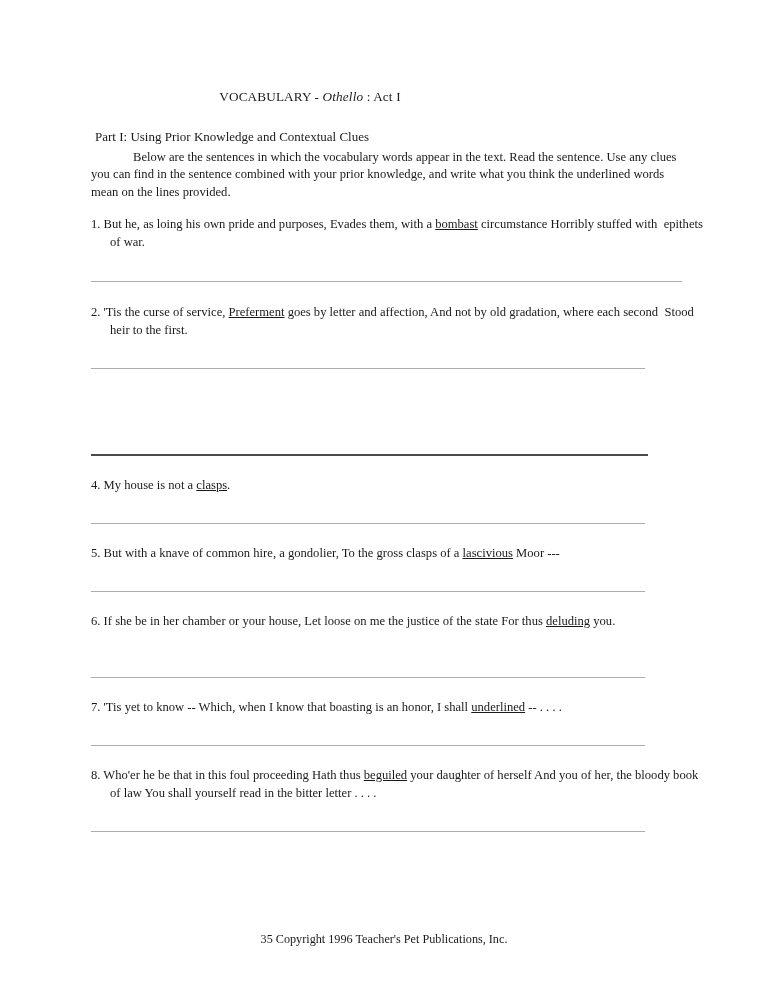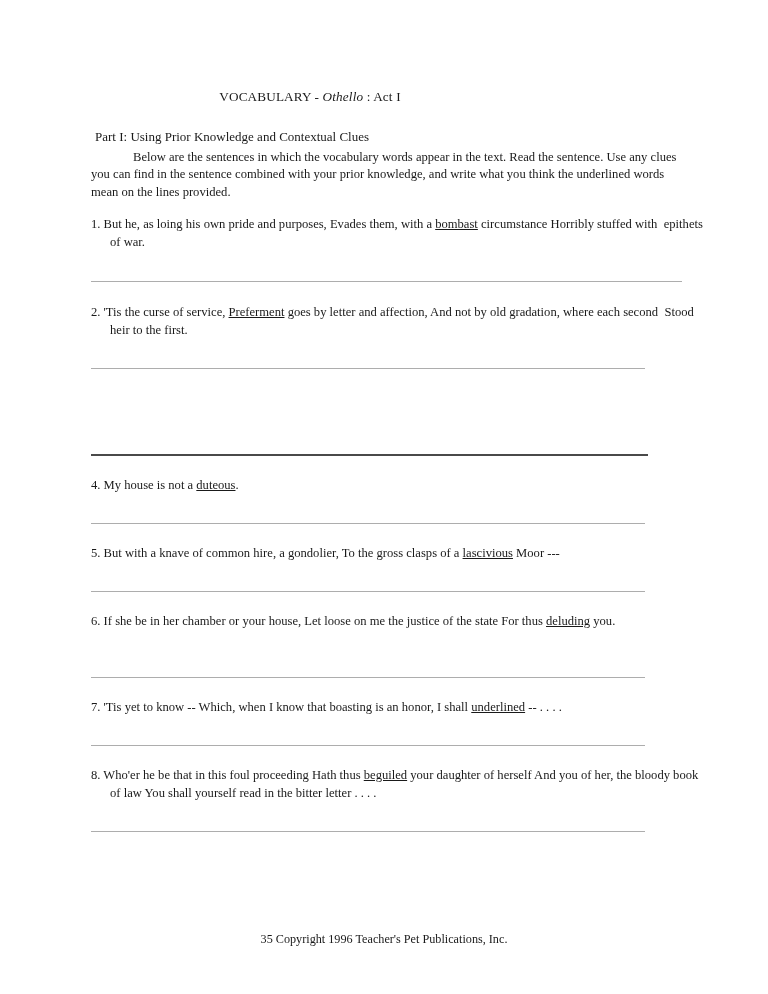--- a/index.html
+++ b/index.html
@@ -114,21 +114,21 @@
   </div>
 
   <div class="item" style="top:216px;"><span>1.</span><span> But he, as loing his own pride and purposes, Evades them, with a </span><u>bombast</u><span> circumstance Horribly stuffed with  epithets of war.</span></div>
   <div class="answer-line" style="top:281px; width:591px;"></div>
 
   <div class="item" style="top:304px;"><span>2.</span><span> 'Tis the curse of service, </span><u>Preferment</u><span> goes by letter and affection, And not by old gradation, where each second  Stood heir to the first.</span></div>
   <div class="answer-line" style="top:368px; width:554px;"></div>
 
   <div class="answer-line thick" style="top:454px; width:557px;"></div>
 
-  <div class="item" style="top:477px;"><span>4.</span><span> My house is not a </span><u>duteous</u><span>.</span></div>
+  <div class="item" style="top:477px;"><span>4.</span><span> My house is not a </span><u>clasps</u><span>.</span></div>
   <div class="answer-line" style="top:523px; width:554px;"></div>
 
   <div class="item" style="top:545px;"><span>5.</span><span> But with a knave of common hire, a gondolier, To the gross clasps of a </span><u>lascivious</u><span> Moor ---</span></div>
   <div class="answer-line" style="top:591px; width:554px;"></div>
 
   <div class="item" style="top:613px;"><span>6.</span><span> If she be in her chamber or your house, Let loose on me the justice of the state For thus </span><u>deluding</u><span> you.</span></div>
   <div class="answer-line" style="top:677px; width:554px;"></div>
 
   <div class="item" style="top:699px;"><span>7.</span><span> 'Tis yet to know -- Which, when I know that boasting is an honor, I shall </span><u>underlined</u><span> -- . . . .</span></div>
   <div class="answer-line" style="top:745px; width:554px;"></div>

